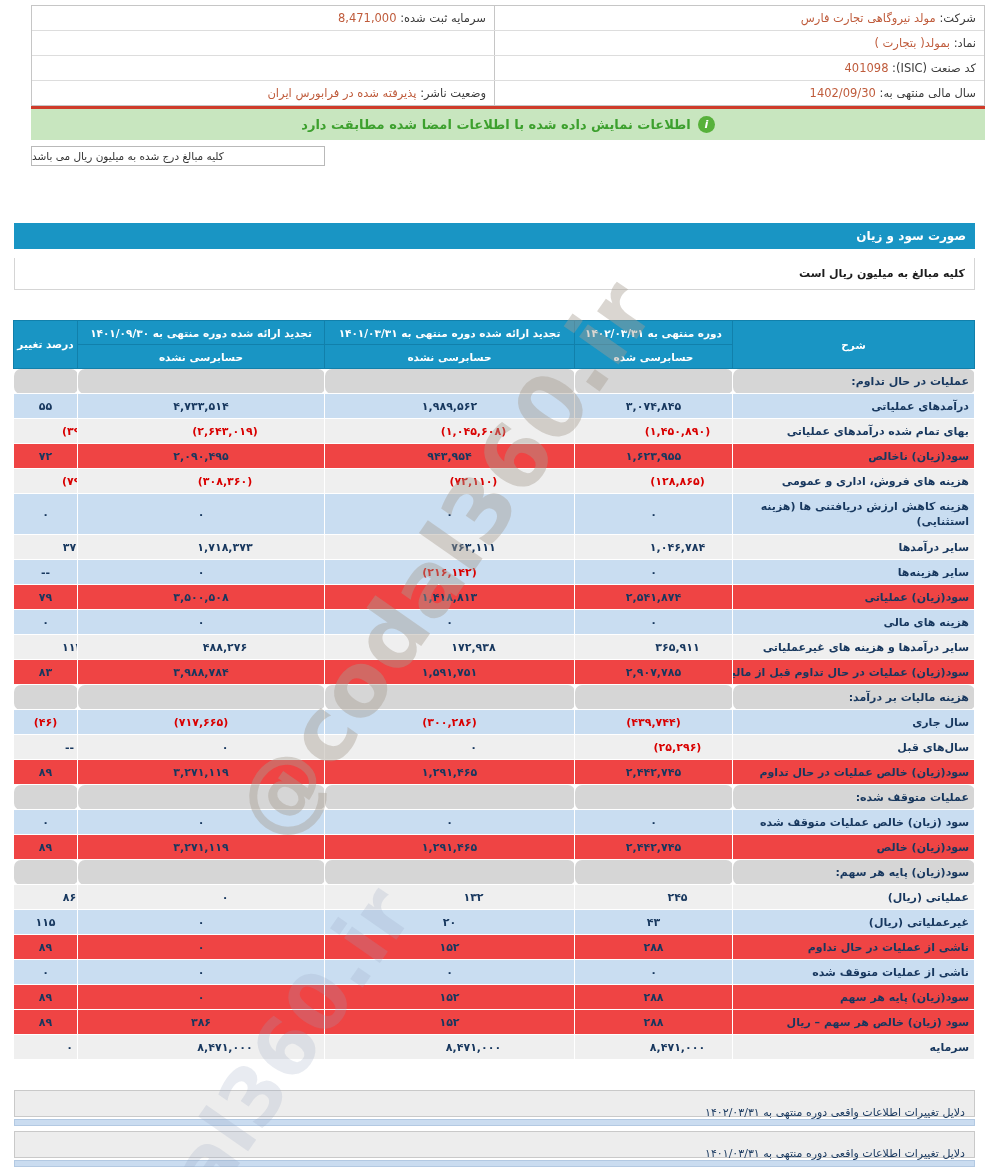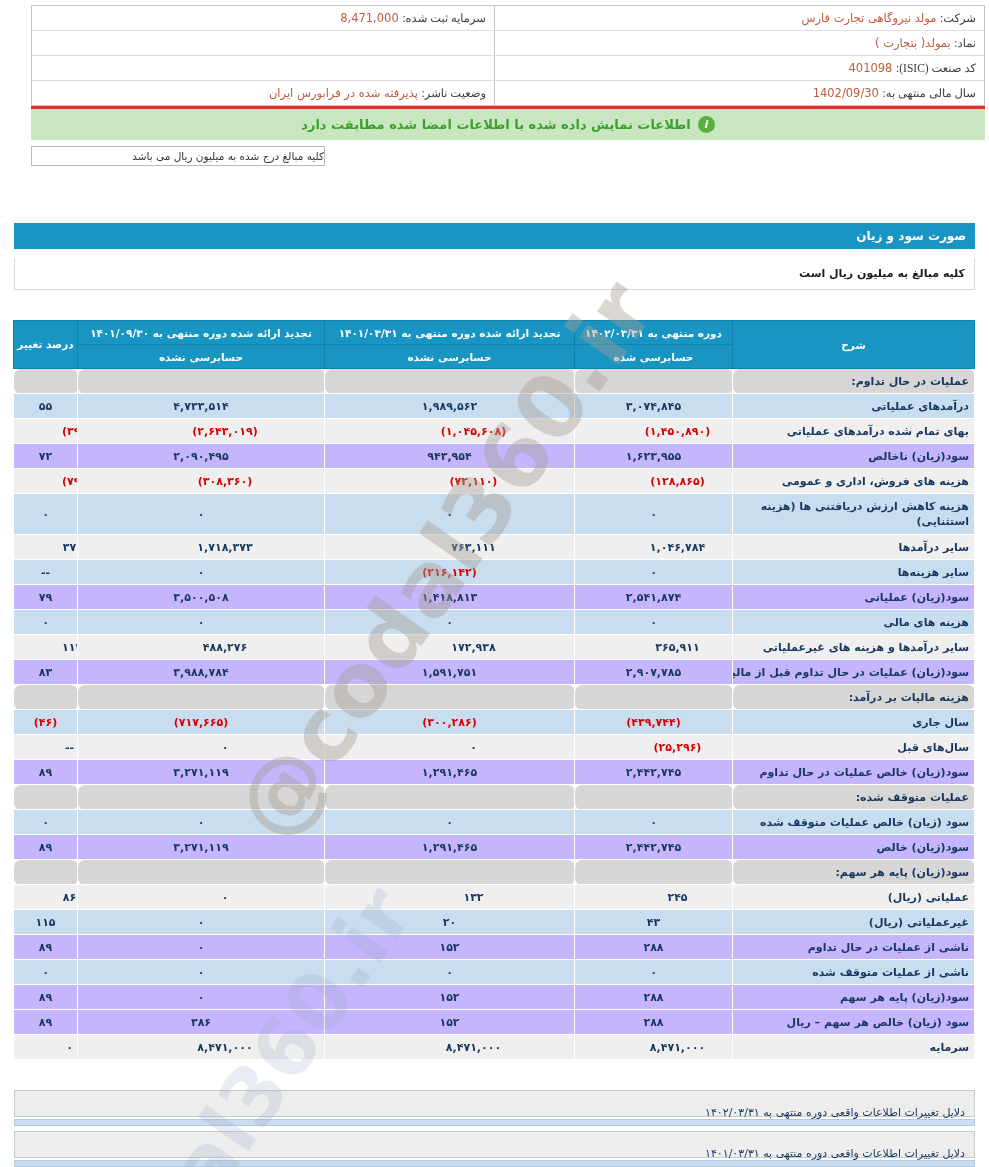--- a/index.html
+++ b/index.html
@@ -7,46 +7,46 @@
     width:989px;height:1167px;overflow:hidden;background:#fff;position:relative;
     font-family:"DejaVu Sans",sans-serif;direction:rtl;
   }
   
   .info-table{margin:5px 4px 0 31px;border:1px solid #c6c6c6;background:#fff;}
   .irow{display:flex;height:24px;line-height:24px;border-bottom:1px solid #ddd;font-size:11.5px;}
   .irow:last-child{border-bottom:none;}
   .icell{padding:0 8px;white-space:nowrap;overflow:hidden;box-sizing:border-box;}
   .icell.right{width:490px;border-left:1px solid #c6c6c6;}
   .icell.left{flex:1;}
-  .ilbl{color:#3c3c3c;font-family:Liberation Serif, serif;}
+  .ilbl{color:#3c3c3c;}
   .ival{color:#bf5b3b;}
   
   .red-divider{height:3px;background:#cf3b2a;margin:0 4px 0 31px;}
   .green-banner{height:31px;margin:0 4px 0 31px;background:#c8e6bf;display:flex;align-items:center;justify-content:center;gap:7px;color:#3da02e;font-size:13px;font-weight:700;}
   .info-icon{width:17px;height:17px;border-radius:50%;background:#57b13b;color:#fff;font-size:11px;font-weight:700;display:inline-flex;align-items:center;justify-content:center;font-style:italic;flex:0 0 auto;}
   
-  .unit-box{margin:6px auto 0 31px;width:292px;height:18px;line-height:18px;border:1px solid #b9b9b9;font-size:10.5px;color:#333;text-align:right;background:#fff;}
+  .unit-box{margin:6px auto 0 31px;width:292px;height:18px;line-height:18px;border:1px solid #b9b9b9;font-size:10.5px;color:#333;text-align:left;background:#fff;}
   
   .stmt-bar{margin:57px 14px 0 14px;height:26px;line-height:26px;background:#1995c4;color:#fff;font-size:12px;font-weight:700;padding:0 9px;box-sizing:border-box;}
   .stmt-note{margin:9px 14px;height:32px;line-height:32px;background:#fff;border:1px solid #d5d5d5;border-top:none;font-size:11px;font-weight:700;color:#1c1c1c;padding:0 9px;box-sizing:border-box;}
   
   .fin-table{margin:30px 14px 0 14px;border-collapse:collapse;table-layout:fixed;width:961px;border:1px solid #9fb4c4;}
   .fin-table thead th{background:#1995c4;color:#fff;font-size:10.5px;font-weight:700;border:1px solid #1180ab;height:23px;white-space:nowrap;overflow:visible;text-align:center;padding:0;}
   .fin-table th.pct{white-space:normal;line-height:13px;}
   .fin-table tbody td{height:24px;border:1px solid #fff;font-size:11px;font-weight:700;padding:0;overflow:hidden;}
   td.lbl{text-align:right;padding:0 5px !important;color:#17375e;white-space:nowrap;font-size:10.5px;}
   tr.tall td{height:40px;}
   tr.tall td.lbl{white-space:normal;line-height:15px;}
   td.num{text-align:center;color:#17375e;direction:ltr;unicode-bidi:isolate;}
   td.num.neg{color:#d90000;}
   tr.sec td{background:#d6d6d6;border-radius:7px;}
   tr.sec td.lbl{font-weight:700;font-size:11px;}
   tr.bg-blue td{background:#c9ddf1;}
   tr.bg-white td{background:#efefef;padding-left:48px;}
-  tr.bg-yellow td{background:#c4b5fd;}
+  tr.bg-yellow td{background:#ef4444;}
   
   .links{margin:30px 14px 0 14px;}
   .link-bar{height:27px;line-height:27px;background:#ededed;border:1px solid #c9c9c9;font-size:11px;color:#17375e;padding:8px 9px;box-sizing:border-box;cursor:pointer;margin-bottom:2px;}
   .link-strip{height:7px;background:#cadcf0;border:1px solid #b3c9e2;box-sizing:border-box;margin-bottom:5px;}
   
   .watermark{position:absolute;pointer-events:none;z-index:9;direction:ltr;font-weight:700;text-align:center;letter-spacing:1px;}
   .wm1{left:95px;top:500px;width:700px;height:120px;line-height:120px;font-size:88px;color:rgba(168,158,146,0.42);transform:rotate(-55deg);}
   .wm2{left:-60px;top:1118px;width:520px;height:110px;line-height:110px;font-size:80px;color:rgba(150,165,190,0.22);transform:rotate(-55deg);}
 </style>
 </head>

